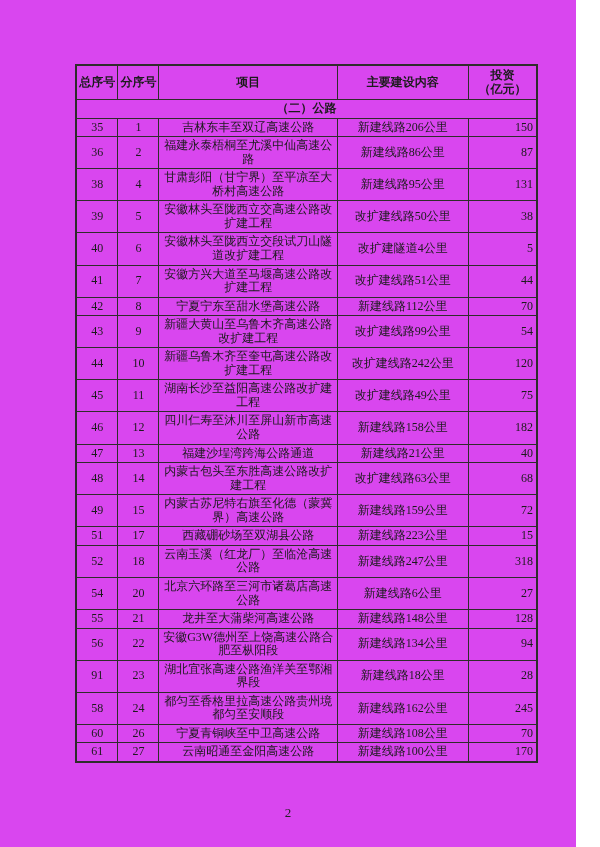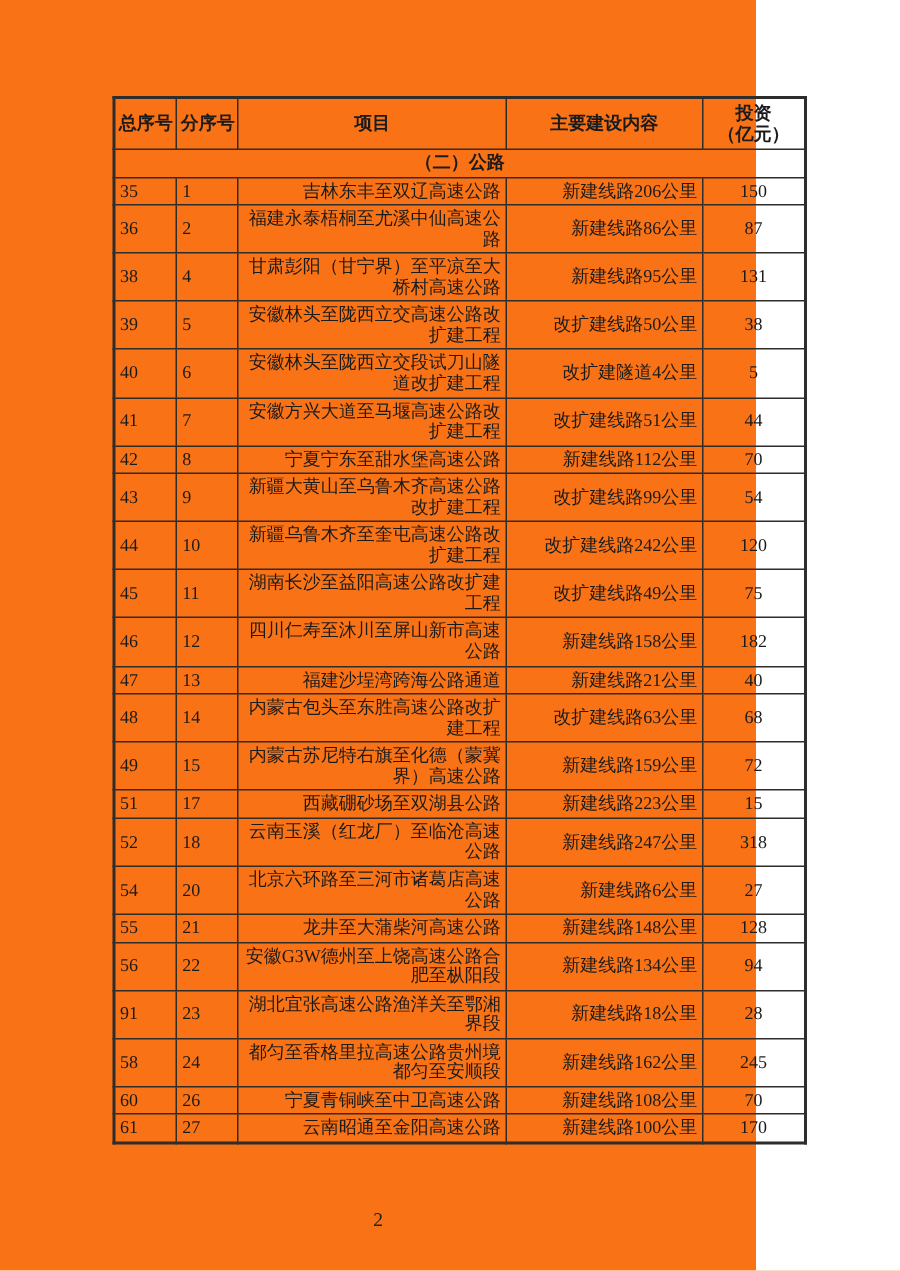--- a/index.html
+++ b/index.html
@@ -5,23 +5,24 @@
   * { margin: 0; padding: 0; box-sizing: border-box; }
   html, body { background: #ffffff; }
   body {
     width: 600px; height: 847px;
     font-family: "Liberation Serif", "DejaVu Serif", serif;
     color: #1b1b1b;
     position: relative;
     overflow: hidden;
   }
   .page {
-    width: 504px; height: 847px;
-    background: #f97316;
+    width: 576px; height: 847px;
+    background: #d946ef;
     position: relative;
+    text-decoration: underline;
   }
   .table-wrap {
     position: absolute;
     left: 75px; top: 64px;
     width: 463px;
   }
   table.projects {
     width: 100%;
     border-collapse: collapse;
     table-layout: fixed;
@@ -39,23 +40,23 @@
     vertical-align: middle;
     word-break: break-all;
   }
   table.projects { border: 2px solid #2f2d2b; }
   table.projects th {
     font-weight: bold;
     text-align: center;
     padding: 3px 2px;
     white-space: pre-line;
   }
-  td.num { }
-  td.proj, td.content { text-align: right; padding-left: 5px; }
-  td.invest { text-align: center; }
+  td.num { text-align: center; }
+  td.proj, td.content { text-align: center; padding-left: 5px; }
+  td.invest { text-align: right; }
   tr.section-row td {
     font-weight: bold;
     text-align: center;
     padding: 2px 5px;
   }
   .page-number {
     position: absolute;
     left: 0; right: 0;
     top: 805px;
     text-align: center;

